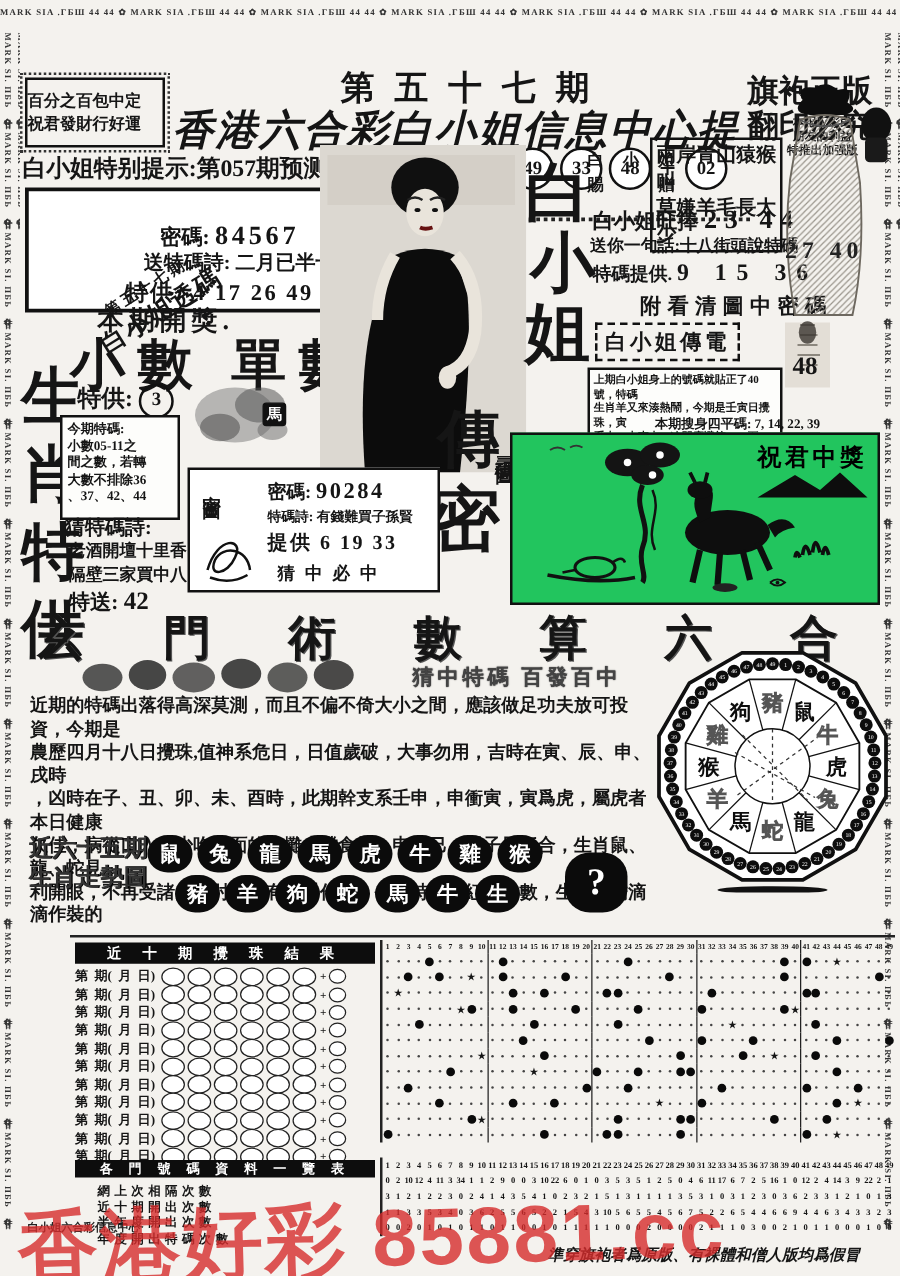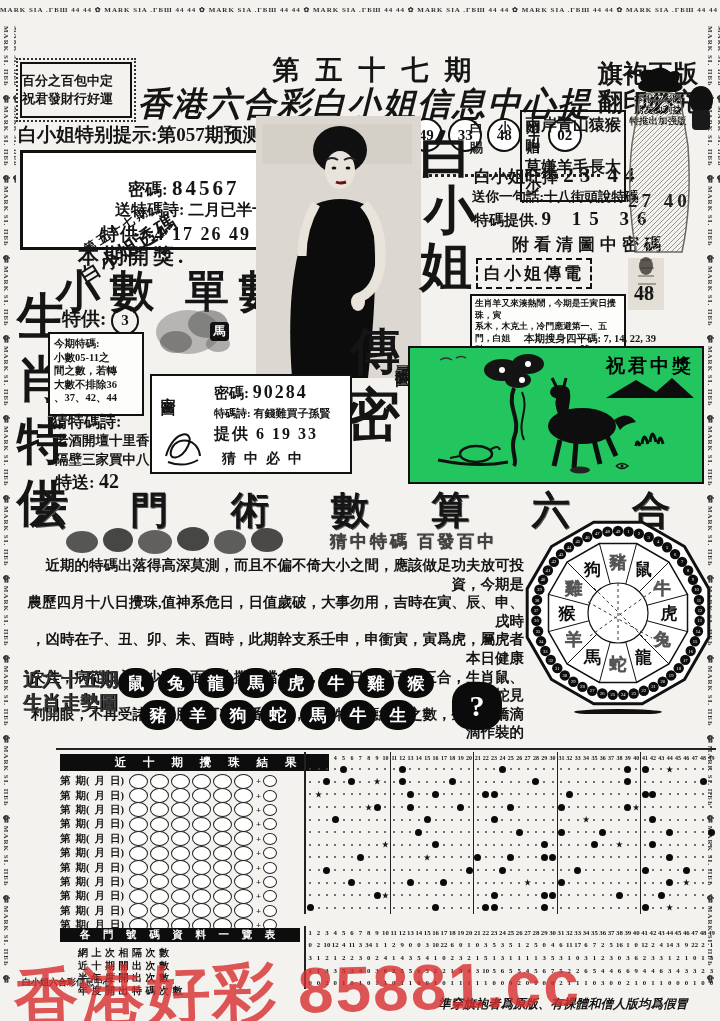--- a/index.html
+++ b/index.html
@@ -77,32 +77,32 @@
            font-weight:bold;line-height:11.5px;background:#fdfdfb;}
   .qipao{left:612px;top:66px;}
   .dressnum{left:628px;top:190px;font-size:19px;font-weight:bold;letter-spacing:4px;color:#222;}
   .fig48{left:620px;top:252px;}
   .num48{left:634px;top:282px;font-size:20px;font-weight:bold;}
   
   .banner{left:30px;top:485px;width:640px;display:flex;justify-content:space-between;font-size:38px;font-weight:bold;}
   .banner span{text-shadow:1px 1px 0 #555;}
   .dist-mid{left:330px;top:530px;font-size:17px;font-weight:bold;letter-spacing:3px;color:#444;
             text-shadow:0 0 1px #000;filter:blur(.4px);}
-  .article{left:24px;top:556px;width:500px;font-size:14.5px;font-weight:600;line-height:18.6px;text-align:right;}
+  .article{left:24px;top:556px;width:500px;font-size:14.5px;font-weight:600;line-height:18.6px;}
   
   .wheel{left:518px;top:516px;}
   
   .trend{left:18px;top:668px;width:100px;font-size:19px;font-weight:bold;line-height:23px;color:#333;
          text-shadow:1px 0 0 #000;filter:blur(.5px);text-align:right;}
   .badge{position:absolute;background:#0b0b0b;color:#fff;border-radius:45%/50%;display:flex;align-items:center;
          justify-content:center;font-weight:bold;}
   
   .chartwrap{left:56px;top:748px;width:660px;height:246px;}
   .res-head{position:absolute;left:4px;top:4px;width:240px;height:17px;background:#0d0d0d;color:#fff;font-size:11.5px;
-            font-weight:bold;letter-spacing:7px;display:flex;align-items:center;justify-content:center;padding-left:29px;}
+            font-weight:bold;letter-spacing:7px;display:flex;align-items:center;justify-content:center;}
   .res-rows{position:absolute;left:4px;top:24px;width:242px;}
   .res-row{display:flex;align-items:center;height:14.4px;font-size:10.5px;font-weight:bold;}
   .res-row .t{margin-right:5px;}
   .oval{width:17px;height:13px;border:1.4px solid #222;border-radius:50%;margin-right:2px;background:#fff;}
   .oval.sm{width:12px;height:10px;margin-left:1px;}
   .res-row .pl{font-size:9px;margin:0 1px;}
   .gridbox{position:absolute;left:248px;top:2px;width:410px;border-left:2px solid #222;}
   .grow{display:flex;height:12.6px;}
   .grow.hd{height:11px;}
   .gcell{width:8.37px;display:flex;align-items:center;justify-content:center;font-size:6px;font-weight:bold;}
@@ -272,20 +272,21 @@
     <span class="val">23  44</span>
   </div>
   <div class="abs sent">送你一句話:十八街頭說特碼</div>
   <div class="abs tgx">
     <span>特碼提供.</span>
     <span class="val">9  15  36</span>
   </div>
   <div class="abs fukan">附看清圖中密碼</div>
   <div class="abs chuandian">白小姐傳電</div>
   <div class="abs msg-box" id="msgBox">
+      <div>上期白小姐身上的號碼就貼正了40號，特碼</div>
       <div>生肖羊又來湊熱鬧，今期是壬寅日攪珠，寅</div>
       <div>系木，木克土，冷門應避第一、五門，白姐</div>
       <div>點18，20，27，34，36，38號.</div>
     </div>
   <div class="abs pingma">本期搜身四平碼: 7, 14, 22, 39</div>
 
   <svg class="abs qipao" width="95" height="190" viewBox="0 0 95 190">
     <defs>
         <pattern id="hatch" width="5" height="5" patternUnits="userSpaceOnUse">
       <path d="M0 5 L5 0 M-1 1 L1 -1 M4 6 L6 4" stroke="#9a958c" stroke-width="1"></path>

